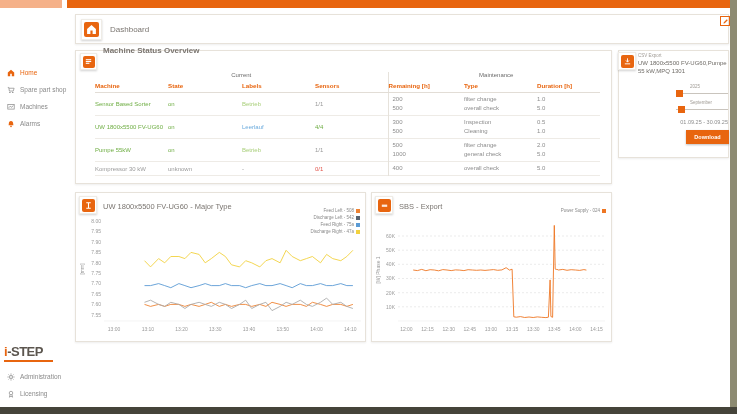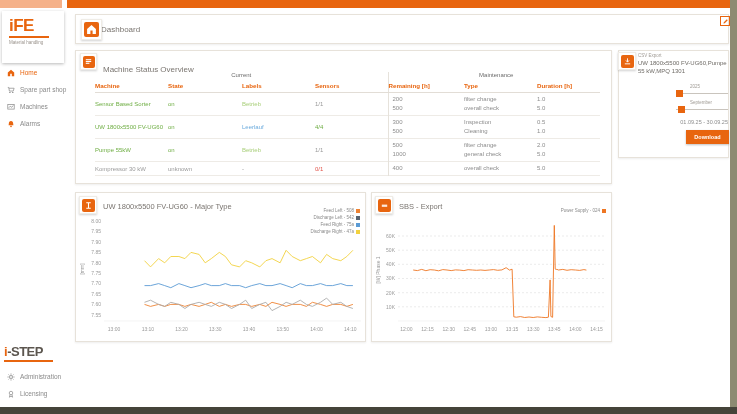--- a/index.html
+++ b/index.html
@@ -37,30 +37,30 @@
   .card{position:absolute;background:#fff;border:1px solid #e7e2da;box-shadow:0 1px 2px rgba(0,0,0,.07);box-sizing:border-box;}
   .chip{position:absolute;background:#fff;border:1px solid #efece6;box-shadow:0 1px 2px rgba(0,0,0,.18);
         display:flex;align-items:center;justify-content:center;box-sizing:border-box;z-index:2;}
   .chip-in{background:#e8650f;border-radius:2px;display:flex;align-items:center;justify-content:center;color:#fff;}
   .card-title{position:absolute;font-size:8px;color:#7a7570;}
 
   
   #header-card{left:75px;top:14px;width:654px;height:30px;}
   #dash-chip{left:81px;top:19px;width:21px;height:21px;}
   #dash-chip .chip-in{width:15px;height:15px;}
-  #dash-title{left:101px;top:25px;}
+  #dash-title{left:110px;top:25px;}
   #edit-btn{position:absolute;left:720px;top:16px;width:10px;height:10px;border:1px solid #e8650f;
             display:flex;align-items:center;justify-content:center;color:#e8650f;box-sizing:border-box;cursor:pointer;z-index:2;}
   #edit-btn svg{width:7px;height:7px;}
 
   
   #mso-card{left:75px;top:50px;width:537px;height:134px;}
   #mso-chip{left:80px;top:53px;width:17px;height:17px;}
   #mso-chip .chip-in{width:12px;height:12px;}
-  #mso-title{left:103px;top:65px;}
+  #mso-title{left:103px;top:46px;font-weight:bold;}
   table.mso{position:absolute;left:95px;top:72px;border-collapse:collapse;table-layout:fixed;width:505px;font-size:6px;}
   table.mso td,table.mso th{padding:0;margin:0;font-weight:normal;text-align:left;vertical-align:middle;}
   table.mso .group{font-size:6px;color:#6b6b6b;text-align:center;padding-bottom:2px;}
   table.mso th.colh{color:#e8650f;font-weight:bold;font-size:6.2px;padding:2px 0 3px 0;border-bottom:1px solid #e2ddd6;}
   table.mso tbody tr{border-bottom:1px solid #eeebe6;}
   table.mso tbody td{padding:2px 0;}
   table.mso .vdiv{border-left:1px solid #e6e2db;padding-left:4px;}
   th.vdiv,.group.vdiv{border-left:1px solid #e6e2db;}
   .mcell div{line-height:9px;color:#8d8d8d;}
   .c-green{color:#6fae44;} .c-lightgreen{color:#a9cf7a;} .c-blue{color:#6cabdd;}
@@ -102,25 +102,20 @@
 </style>
 </head>
 <body>
 
 <div id="app">
 
   <div class="topbar"></div>
   <div class="topbar-left"></div>
 
   <div class="sidebar">
-    <div class="logo-card">
-      <div class="logo-text">iFE</div>
-      <div class="logo-line"></div>
-      <div class="logo-tag">Material handling</div>
-    </div>
     <div class="side-menu">
         <div class="side-item active">
           <span class="mi" style="color:#e8650f"><svg viewBox="0 0 10 10">
               <path d="M5 1 L9 4.5 V9 H6 V6 H4 V9 H1 V4.5 Z" fill="currentColor"></path>
             </svg></span>
           <span>Home</span>
         </div>
         <div class="side-item">
           <span class="mi" style="color:#8a8a8a"><svg viewBox="0 0 10 10">
               <path d="M1 1.8 H2.2 L3 6.3 H7.8 L8.9 2.8 H2.4" fill="none" stroke="currentColor" stroke-width="0.9"></path>

